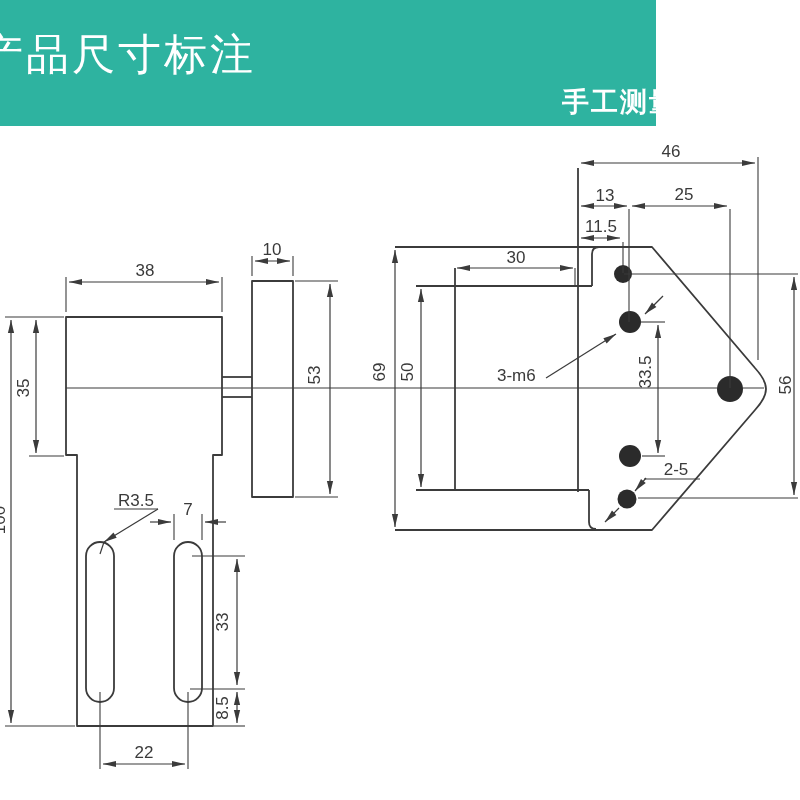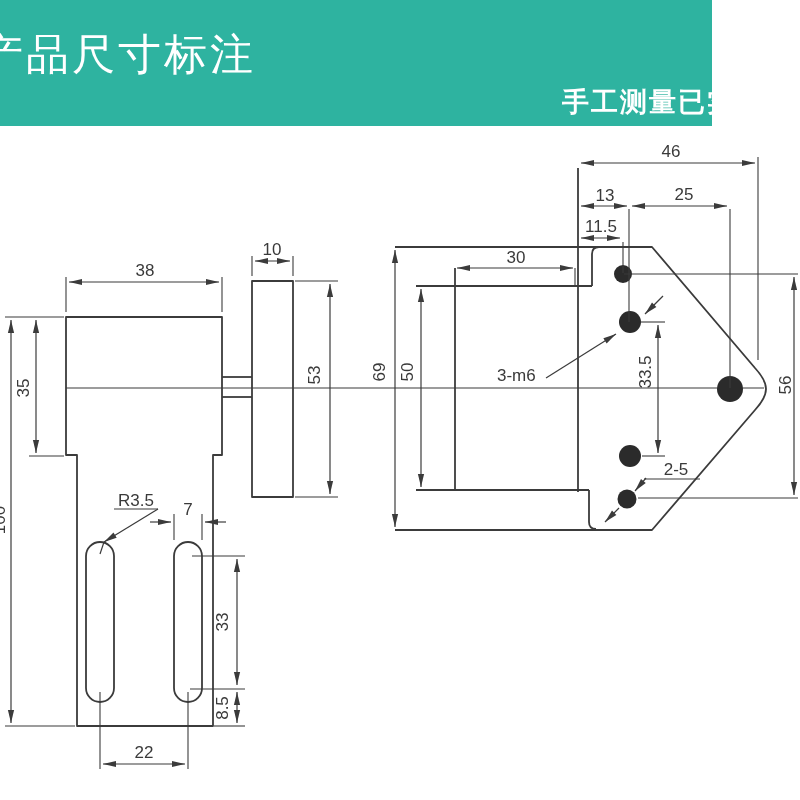--- a/index.html
+++ b/index.html
@@ -1,21 +1,21 @@
 <!DOCTYPE html>
 <html style="--band: #2EB3A0;"><head>
 <meta charset="utf-8">
 <style>
   html,body{margin:0;padding:0;}
   body{
     width:800px;height:800px;overflow:hidden;background:#fff;
     font-family:"Liberation Sans", sans-serif;position:relative;
   }
   .band{
-    position:absolute;left:0;top:0;width:712px;height:126px;
+    position:absolute;left:0;top:0;width:656px;height:126px;
     background:var(--band,#2EB3A0);
   }
   .band .title{
     position:absolute;left:-20px;top:26px;
     font-size:43px;letter-spacing:3px;color:#fff;font-weight:400;
     white-space:nowrap;
   }
   .band .subtitle{
     position:absolute;left:562px;top:84px;
     font-size:27px;letter-spacing:2px;color:#fff;font-weight:700;

